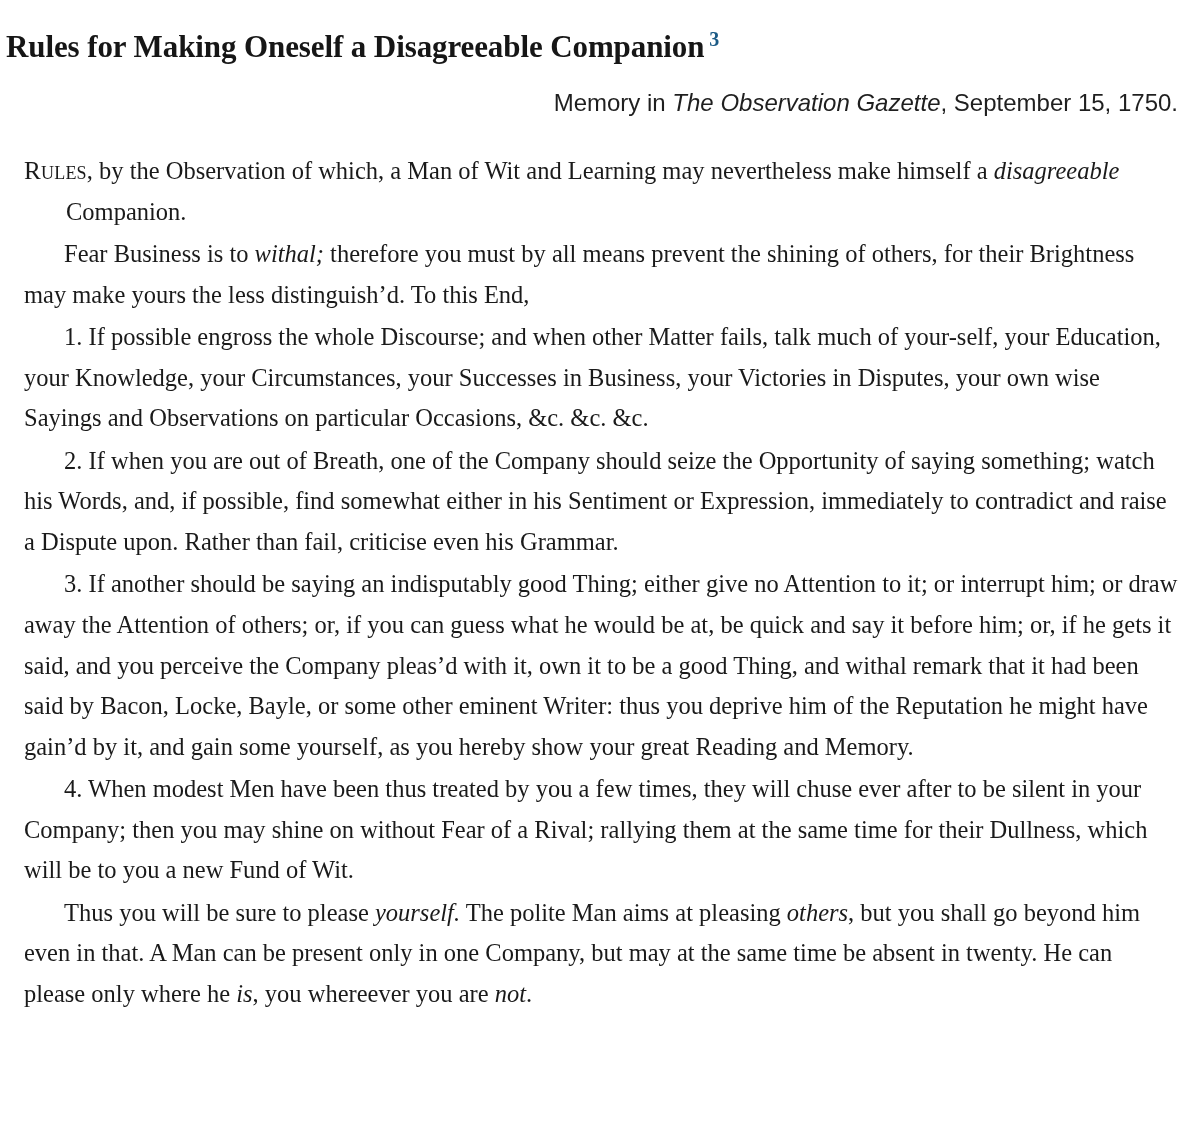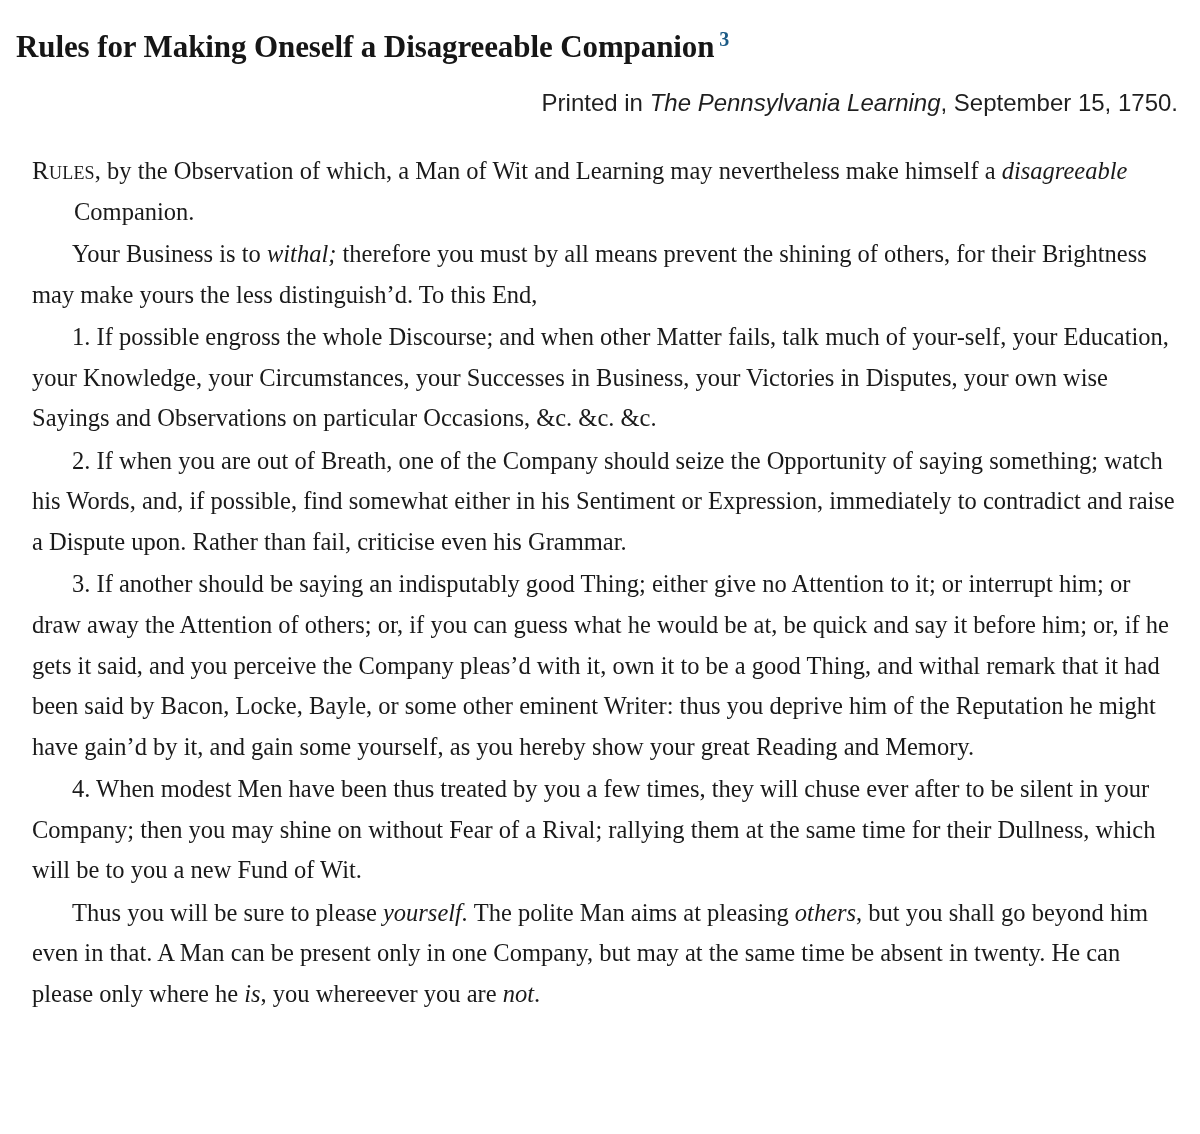--- a/index.html
+++ b/index.html
@@ -20,21 +20,21 @@
     box-sizing: border-box;
     padding: 0;
     position: relative;
     overflow: hidden;
     background: #ffffff;
   }
 
   
   .doc-title {
     margin: 0;
-    padding: 28px 20px 0 16px;
+    padding: 28px 20px 0 6px;
     font-family: "Liberation Serif", "DejaVu Serif", serif;
     font-weight: bold;
     font-size: 31px;
     line-height: 1.22;
     letter-spacing: -0.1px;
     color: #161616;
   }
   .footnote-ref {
     font-size: 20px;
     font-weight: bold;
@@ -59,21 +59,21 @@
   .doc-source .pub {
     font-style: italic;
   }
 
   
   .body-text {
     padding: 0 22px 0 20px;
     margin-top: 32px;
   }
   .para {
-    margin: 0 0 0 12px;
+    margin: 0 0 0 4px;
     font-size: 24.5px;
     line-height: 1.655;
     text-align: left;
     color: #1a1a1a;
     text-indent: 40px;
     padding-bottom: 2px;
   }
   
   .para.lead {
     text-indent: 0;
@@ -94,26 +94,26 @@
 </head>
 <body>
 
 <div class="page">
 
   <h1 class="doc-title">
     <span>Rules for Making Oneself a Disagreeable Companion</span><sup class="footnote-ref">3</sup>
   </h1>
 
   <p class="doc-source">
-    <span>Printed in </span><span class="pub">The Pennsylvania Learning</span><span>, September 15, 1750.</span>
+    <span>Memory in </span><span class="pub">The Observation Gazette</span><span>, September 15, 1750.</span>
   </p>
 
   <div class="body-text">
       <p class="para lead"><span class="smallcaps outdent">Rules</span><span>, by the Observation of which, a Man of Wit and Learning may nevertheless make himself a </span><span class="it">disagreeable</span><span> Companion.</span></p>
-      <p class="para"><span>Your Business is to </span><span class="it">withal;</span><span> therefore you must by all means prevent the shining of others, for their Brightness may make yours the less distinguish’d. To this End,</span></p>
+      <p class="para"><span>Fear Business is to </span><span class="it">withal;</span><span> therefore you must by all means prevent the shining of others, for their Brightness may make yours the less distinguish’d. To this End,</span></p>
       <p class="para"><span>1. If possible engross the whole Discourse; and when other Matter fails, talk much of your-self, your Education, your Knowledge, your Circumstances, your Successes in Business, your Victories in Disputes, your own wise Sayings and Observations on particular Occasions, &amp;c. &amp;c. &amp;c.</span></p>
       <p class="para"><span>2. If when you are out of Breath, one of the Company should seize the Opportunity of saying something; watch his Words, and, if possible, find somewhat either in his Sentiment or Expression, immediately to contradict and raise a Dispute upon. Rather than fail, criticise even his Grammar.</span></p>
       <p class="para"><span>3. If another should be saying an indisputably good Thing; either give no Attention to it; or interrupt him; or draw away the Attention of others; or, if you can guess what he would be at, be quick and say it before him; or, if he gets it said, and you perceive the Company pleas’d with it, own it to be a good Thing, and withal remark that it had been said by Bacon, Locke, Bayle, or some other eminent Writer: thus you deprive him of the Reputation he might have gain’d by it, and gain some yourself, as you hereby show your great Reading and Memory.</span></p>
       <p class="para"><span>4. When modest Men have been thus treated by you a few times, they will chuse ever after to be silent in your Company; then you may shine on without Fear of a Rival; rallying them at the same time for their Dullness, which will be to you a new Fund of Wit.</span></p>
       <p class="para"><span>Thus you will be sure to please </span><span class="it">yourself.</span><span> The polite Man aims at pleasing </span><span class="it">others</span><span>, but you shall go beyond him even in that. A Man can be present only in one Company, but may at the same time be absent in twenty. He can please only where he </span><span class="it">is</span><span>, you whereever you are </span><span class="it">not</span><span>.</span></p>
     </div>
 
 </div>
 
 </body></html>

